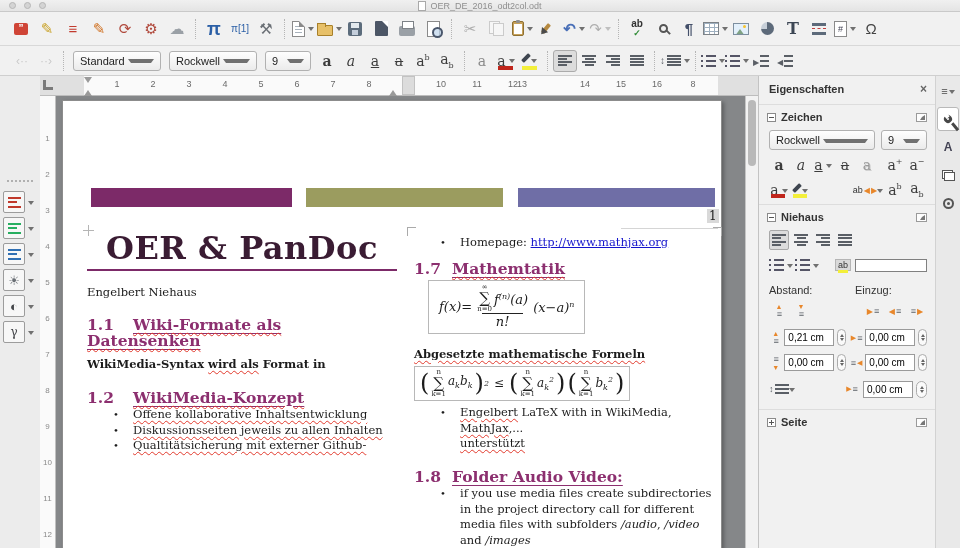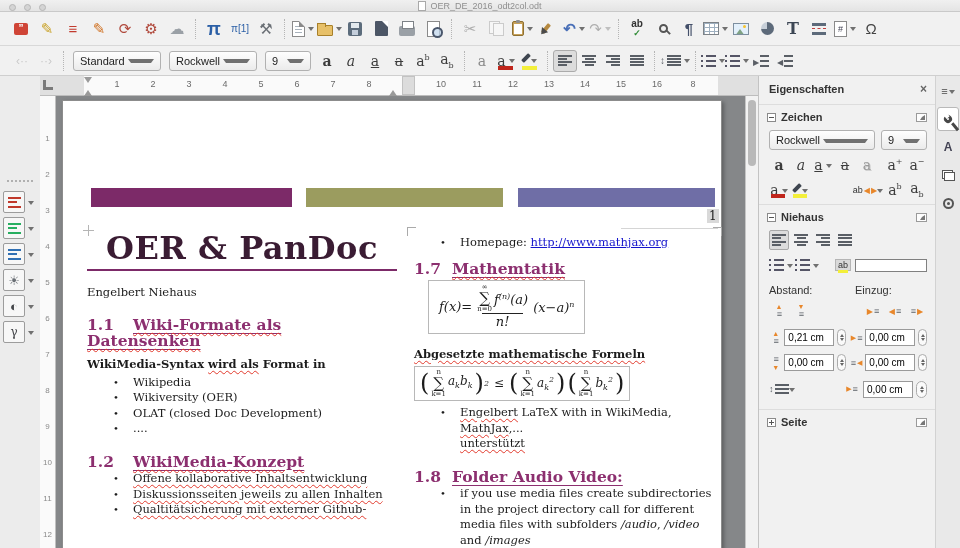--- a/index.html
+++ b/index.html
@@ -2,21 +2,21 @@
 <html><head>
 <meta charset="utf-8">
 <style>
   * { margin:0; padding:0; box-sizing:border-box; }
   html,body { width:960px; height:548px; overflow:hidden; background:#e9e9e9;
     font-family:"Liberation Sans", sans-serif; -webkit-font-smoothing:antialiased; }
 
   
   .titlebar { position:absolute; left:0; top:0; width:960px; height:12px;
     background:linear-gradient(#f0f0f0,#e4e4e4); border-bottom:1px solid #c9c9c9;
-    display:flex; align-items:flex-end; }
+    display:flex; align-items:center; }
   .lights { display:flex; gap:8px; margin-left:9px; }
   .light { width:7px; height:7px; border-radius:50%; background:#d4d4d4; border:1px solid #b6b6b6; }
   .tb-title { position:absolute; left:0; right:0; top:0; height:12px; display:flex;
     align-items:center; justify-content:center; gap:4px; color:#8f8f8f; font-size:9px; }
   .mini-doc { width:8px; height:10px; background:#fff; border:1px solid #a9a9a9; }
 
   
   .tb1 { position:absolute; left:0; top:12px; width:960px; height:34px; background:#f1f1f1;
     border-bottom:1px solid #d8d8d8; display:flex; align-items:center; padding-left:8px; }
   .tb2 { position:absolute; left:0; top:46px; width:960px; height:30px; background:#f1f1f1;
@@ -483,21 +483,21 @@
         <span style="left: 105px;">3</span>
         <span style="left: 141px;">4</span>
         <span style="left: 177px;">5</span>
         <span style="left: 213px;">6</span>
         <span style="left: 249px;">7</span>
         <span style="left: 285px;">8</span>
         <span style="left: 321px;">9</span>
         <span style="left: 357px;">10</span>
         <span style="left: 393px;">11</span>
         <span style="left: 429px;">12</span>
-        <span style="left: 465px;">13</span>
+        <span style="left: 438px;">13</span>
         <span style="left: 501px;">14</span>
         <span style="left: 537px;">15</span>
         <span style="left: 573px;">16</span>
         <span style="left: 609px;">8</span>
       </div>
     <span class="tri-dn" style="left:0px;top:1px"></span>
     <span class="tri-up" style="left:0px;top:10px"></span>
     <span class="tri-up" style="left:305px;top:10px"></span>
     <span class="hr-gap"></span>
   </div>
@@ -585,26 +585,20 @@
 
     <div class="col col-l">
       <div class="doctitle">OER &amp; PanDoc</div>
       <div class="trule"></div>
       <div class="author">Engelbert Niehaus</div>
 
       <div class="h1">
         <span class="num">1.1</span><span class="ht"><span class="sq">Wiki-Formate als Datensenken</span></span>
       </div>
       <div class="pb"><span>WikiMedia-Syntax </span><span class="sq">wird als</span><span> Format in</span></div>
-      <ul class="doc-ul">
-        <li>Wikipedia</li>
-        <li>Wikiversity (OER)</li>
-        <li>OLAT (closed Doc Development)</li>
-        <li>....</li>
-      </ul>
 
       <div class="h1">
         <span class="num">1.2</span><span class="ht"><span class="sq">WikiMedia-Konzept</span></span>
       </div>
       <ul class="doc-ul">
         <li><span class="sq">Offene kollaborative Inhaltsentwicklung</span></li>
         <li><span class="sq">Diskussionsseiten jeweils zu allen Inhalten</span></li>
         <li><span class="sq">Qualtitätsicherung mit externer Github-</span><br></li>
       </ul>
     </div>

